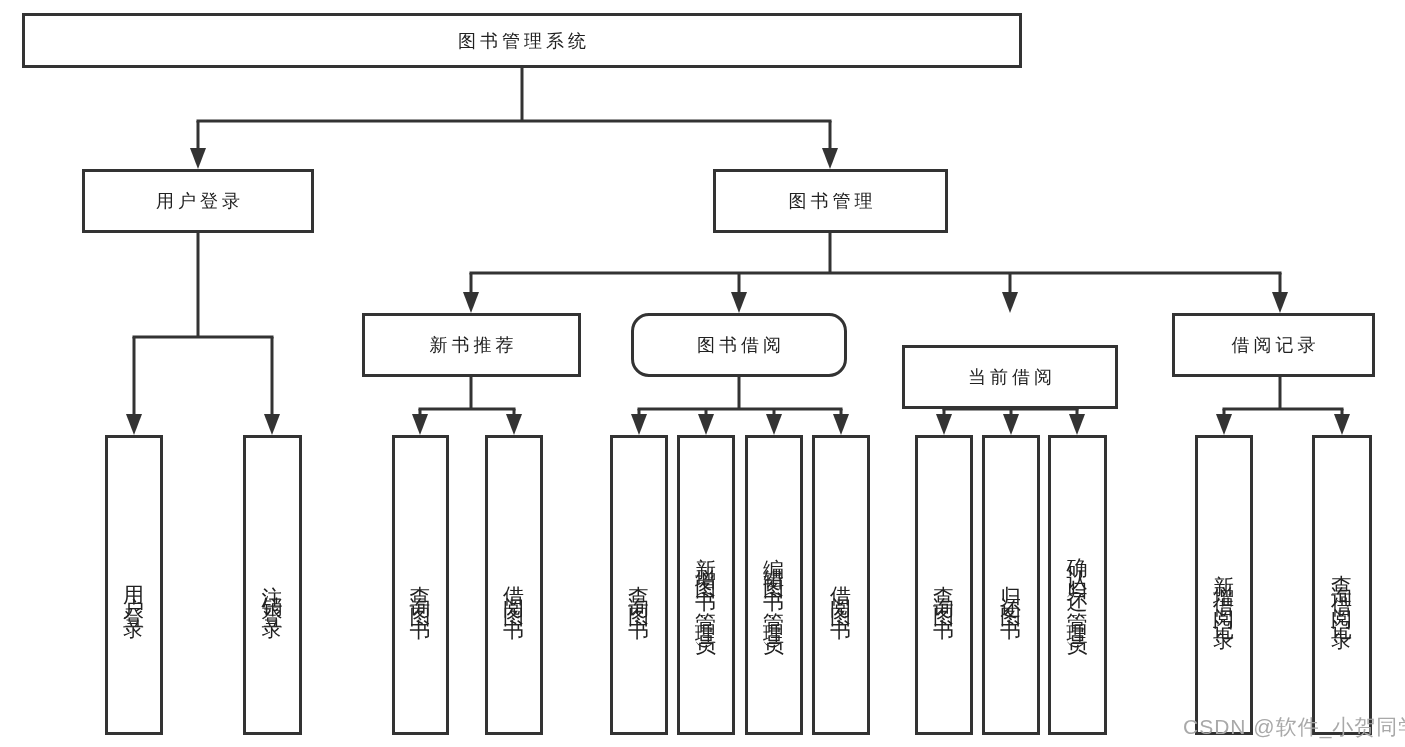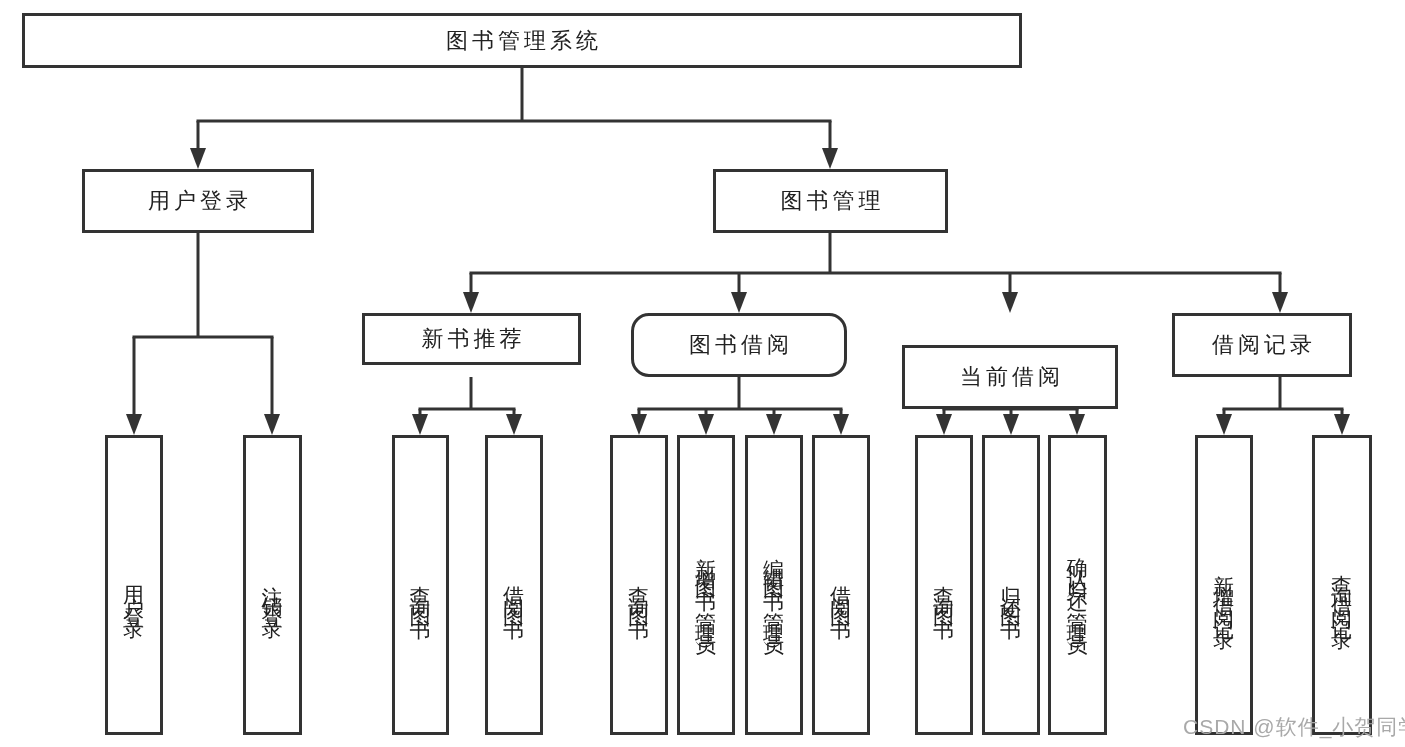--- a/index.html
+++ b/index.html
@@ -27,21 +27,21 @@
     position: absolute;
     box-sizing: border-box;
     border: 3px solid #333333;
     background: #ffffff;
     display: flex;
     align-items: center;
     justify-content: center;
     z-index: 2;
   }
   .hbox span {
-    font-size: 22px;
+    font-size: 18px;
     letter-spacing: 4px;
     margin-right: -4px;
     color: #212121;
     white-space: nowrap;
   }
   .vbox {
     position: absolute;
     box-sizing: border-box;
     border: 3px solid #333333;
     background: #ffffff;
@@ -154,30 +154,30 @@
     <span>图书管理系统</span>
   </div>
 
   <div class="hbox" style="left:82px; top:169px; width:232px; height:64px;">
     <span>用户登录</span>
   </div>
   <div class="hbox" style="left:713px; top:169px; width:235px; height:64px;text-align:right;">
     <span>图书管理</span>
   </div>
 
-  <div class="hbox" style="left:362px; top:313px; width:219px; height:52px;">
+  <div class="hbox" style="left:362px; top:313px; width:219px; height:64px;">
     <span>新书推荐</span>
   </div>
   <div class="hbox" style="left:631px; top:313px; width:216px; height:64px;border-radius:18px;">
     <span>图书借阅</span>
   </div>
   <div class="hbox" style="left:902px; top:313px; width:216px; height:64px;margin-top:32px;">
     <span>当前借阅</span>
   </div>
-  <div class="hbox" style="left:1172px; top:313px; width:180px; height:64px;">
+  <div class="hbox" style="left:1172px; top:313px; width:203px; height:64px;">
     <span>借阅记录</span>
   </div>
 
   <div class="vbox" style="left:105px; top:435px; width:58px; height:300px;">
     <span>用户登录</span>
   </div>
   <div class="vbox" style="left:243px; top:435px; width:59px; height:300px;">
     <span>注销登录</span>
   </div>
 

